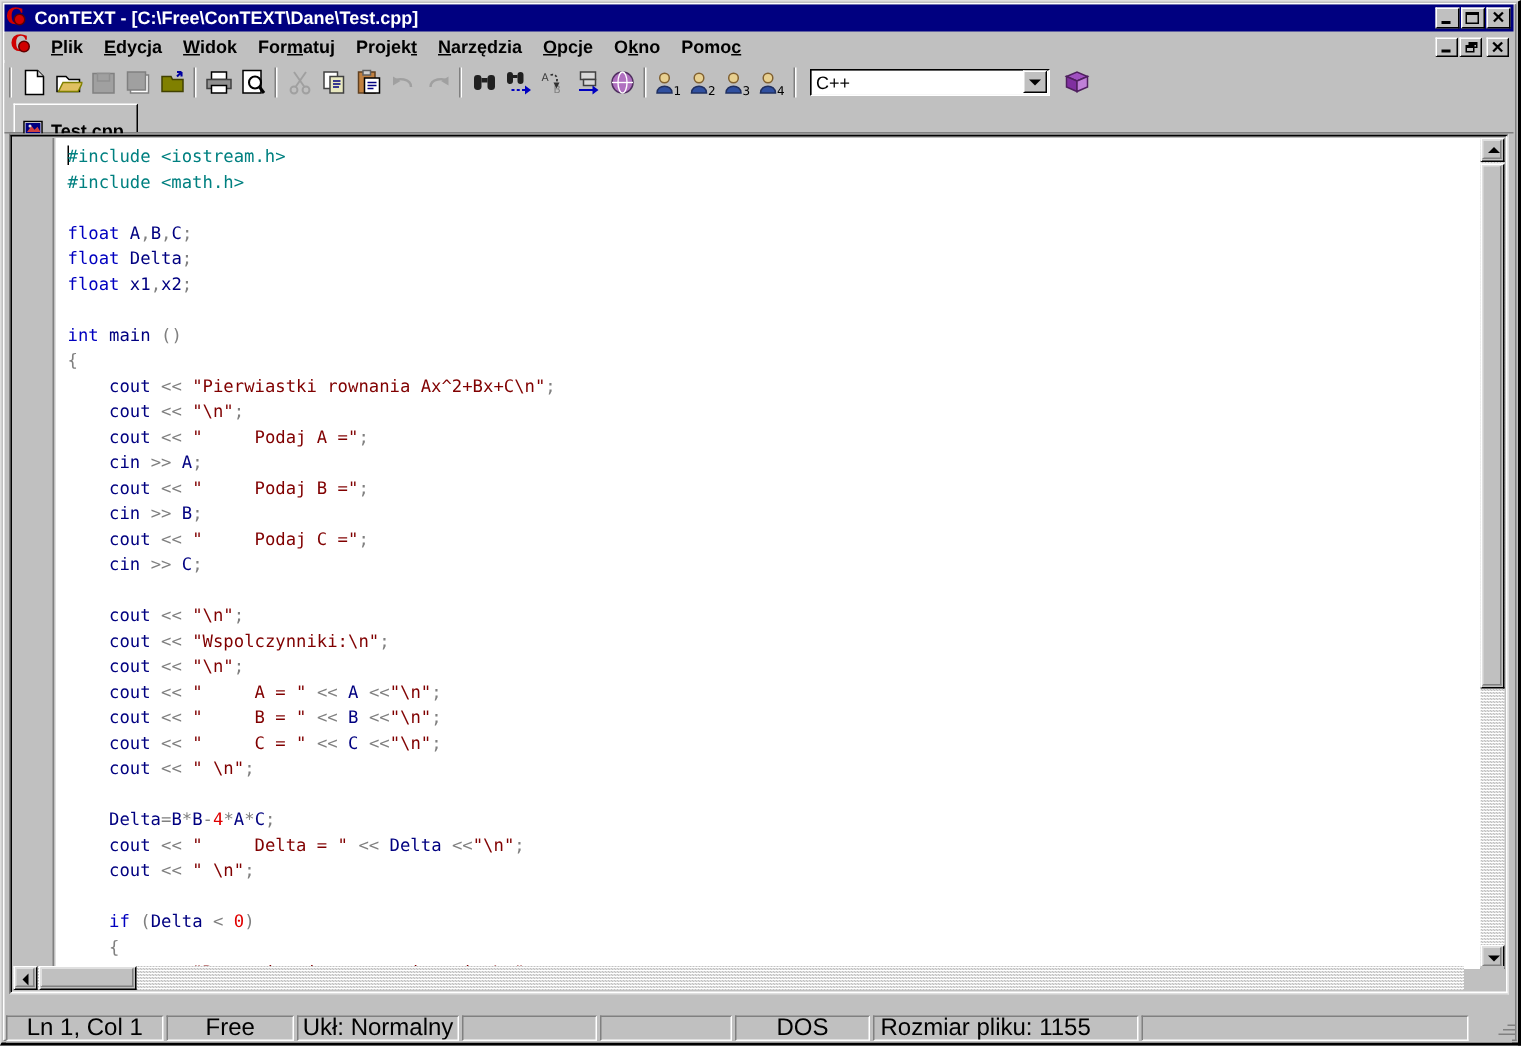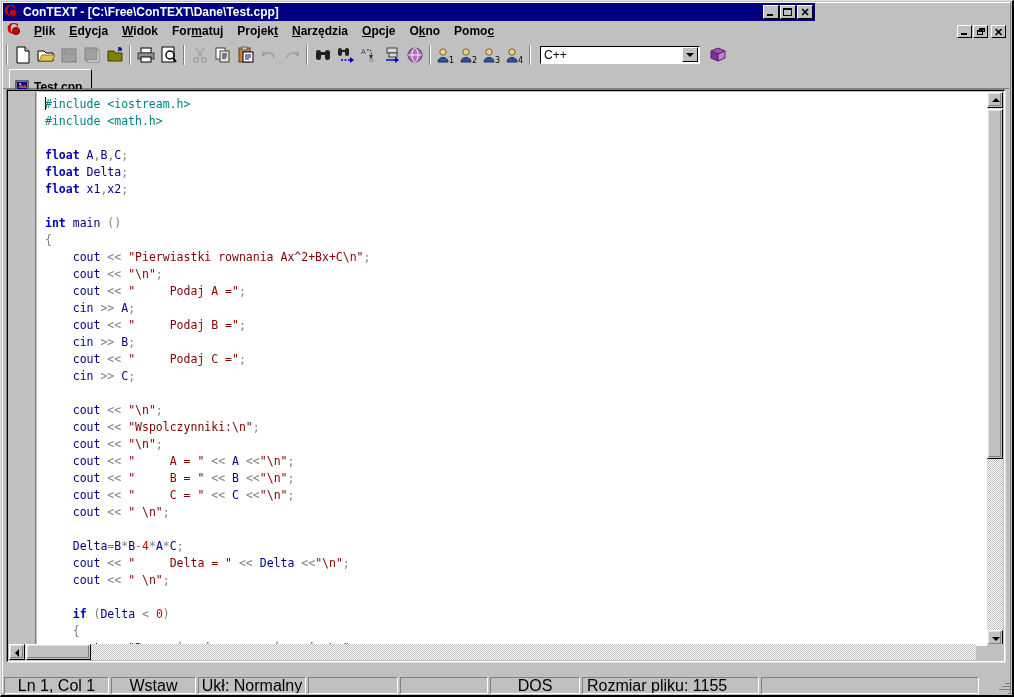--- a/index.html
+++ b/index.html
@@ -29,21 +29,21 @@
     position:absolute; left:1px; top:1px; right:1px; bottom:1px;
     border-top: 1px solid #fff;
     border-left: 1px solid #fff;
     border-right: 1px solid #808080;
     border-bottom: 1px solid #808080;
   }
 
   
   .titlebar {
     position: absolute; left: 2px; top: 2px;
-    width: 812px; height: 18px;
+    width: 1006px; height: 18px;
     background: #000080;
     display: flex; align-items: center;
   }
   .title-icon {
     width: 16px; height: 14px; margin-left: 1px; margin-right: 3px;
     position: relative; flex: none;
   }
   .ctx-logo {
     width: 14px; height: 14px; position: relative;
     display:inline-block;
@@ -240,21 +240,21 @@
     overflow: hidden;
   }
   .code {
     position:absolute; left: 8px; top: 4px;
     font-family: "DejaVu Sans Mono", monospace;
     font-size: 11.5px;
     line-height: 17px;
     white-space: pre;
   }
   .ln { height:17px; }
-  .k  { color: #0000c0; font-weight: bold; }     
+  .k  { color: #0000c0; font-weight: normal; }     
   .id { color: #000080; }                         
   .st { color: #800000; }                         
   .pp { color: #008080; }                         
   .op { color: #808080; }                         
   .nu { color: #e00000; }                         
   .pl { color: #000080; }                         
   .caret {
     display:inline-block; width:0; border-left:1px solid #000;
     height:13px; vertical-align:-2px; margin-right:-1px;
   }
@@ -596,21 +596,21 @@
             <i></i>
           </div>
       </div>
 
       <div class="corner-box"></div>
     </div>
   </div>
 
   <div class="statusbar" id="statusbar">
       <div class="sp center" style="width: 105px;">Ln 1, Col 1</div>
-      <div class="sp center" style="width: 85px;">Wstaw</div>
+      <div class="sp center" style="width: 85px;">Free</div>
       <div class="sp center" style="width: 108px;">Ukł: Normalny</div>
       <div class="sp center" style="width: 90px;"></div>
       <div class="sp center" style="width: 88px;"></div>
       <div class="sp center" style="width: 90px;">DOS</div>
       <div class="sp left" style="width: 177px;">Rozmiar pliku: 1155</div>
       <div class="sp left" style="width: 218px;"></div>
     </div>
   <div class="grip" style="left:995px; top:677px;">
     <span style="right:0; bottom:2px; width:11px;"></span>
     <span style="right:0; bottom:5px; width:8px;"></span>

